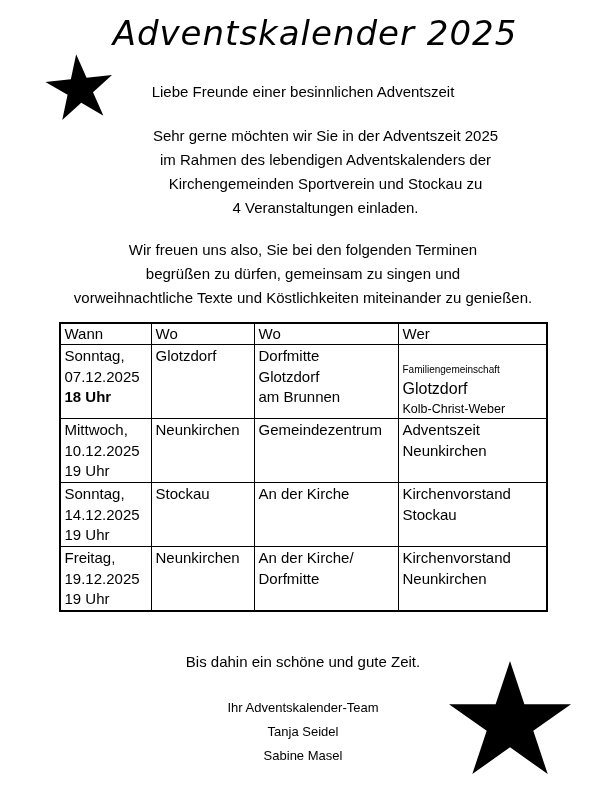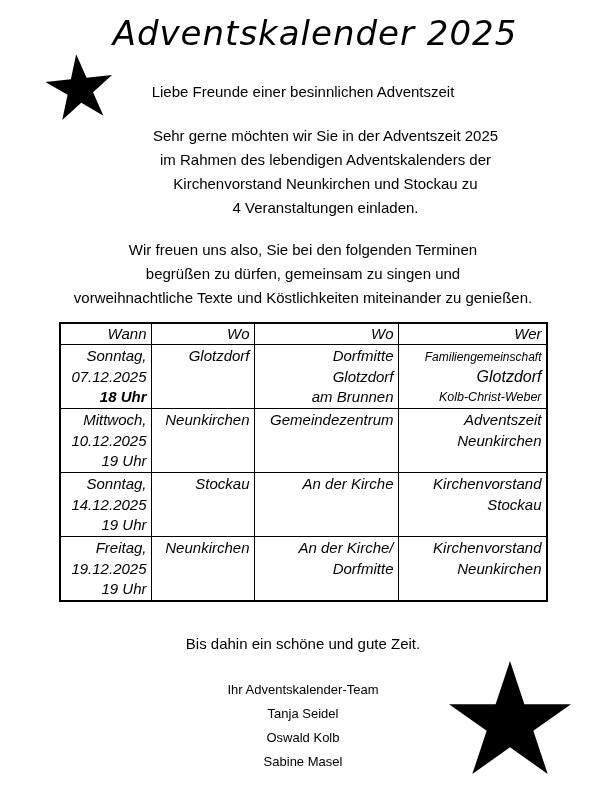--- a/index.html
+++ b/index.html
@@ -31,38 +31,37 @@
 
   table.schedule {
     border-collapse: collapse;
     margin: 12px auto 0 auto;
     border: 2px solid #000;
   }
   table.schedule th, table.schedule td {
     border: 1px solid #000;
     font-weight: normal;
     font-size: 15px;
-    text-align: right;
+    text-align: left;
     vertical-align: top;
     padding: 0 4px;
-    font-style: italic;
   }
   table.schedule th { height: 20px; line-height: 20px; }
   table.schedule td { height: 62px; line-height: 20.5px; padding-top: 1px; }
   .col-wann { width: 82px; }
   .col-wo1  { width: 94px; }
   .col-wo2  { width: 135px; }
   .col-wer  { width: 139px; }
 
   td .bold   { font-weight: bold; }
-  td .small  { font-size: 12px; line-height: 17px; padding-top: 3px; }
+  td .small  { font-size: 10px; line-height: 17px; padding-top: 15px; }
   td .small2 { font-size: 12.5px; line-height: 18px; }
   td .big    { font-size: 16px;   line-height: 22px; }
 
-  .closing { margin-top: 32px; font-size: 15px; line-height: 20px; }
+  .closing { margin-top: 40px; font-size: 15px; line-height: 20px; }
 
   .signature { margin-top: 24px; font-size: 13px; line-height: 24px; }
 
   .star { position: absolute; }
   .star svg { display: block; width: 100%; height: 100%; }
   .star-top-left {
     left: 46px; top: 54px; width: 67px; height: 64px;
     transform: rotate(-6deg);
   }
   .star-bottom-right {
@@ -80,21 +79,21 @@
     </svg>
   </span>
 
   <div class="doc-title">Adventskalender 2025</div>
 
   <div class="greeting">Liebe Freunde einer besinnlichen Adventszeit</div>
 
   <div class="para intro">
     <div>Sehr gerne möchten wir Sie in der Adventszeit 2025</div>
     <div>im Rahmen des lebendigen Adventskalenders der</div>
-    <div>Kirchenvorstand Neunkirchen und Stockau zu</div>
+    <div>Kirchengemeinden Sportverein und Stockau zu</div>
     <div>4 Veranstaltungen einladen.</div>
   </div>
 
   <div class="para invite">
     <div>Wir freuen uns also, Sie bei den folgenden Terminen</div>
     <div>begrüßen zu dürfen, gemeinsam zu singen und</div>
     <div>vorweihnachtliche Texte und Köstlichkeiten miteinander zu genießen.</div>
   </div>
 
   <table class="schedule">
@@ -180,21 +179,20 @@
           </td>
         </tr>
       </tbody>
   </table>
 
   <div class="closing">Bis dahin ein schöne und gute Zeit.</div>
 
   <div class="signature">
     <div>Ihr Adventskalender-Team</div>
     <div>Tanja Seidel</div>
-    <div>Oswald Kolb</div>
     <div>Sabine Masel</div>
   </div>
 
   <span class="star star-bottom-right">
     <svg viewBox="0 0 100 100" preserveAspectRatio="none">
       <polygon fill="#000000" points="50,0 61.8,38.2 100,38.2 69.1,61.8 80.9,100 50,76.4 19.1,100 30.9,61.8 0,38.2 38.2,38.2"></polygon>
     </svg>
   </span>
 
 </div>

